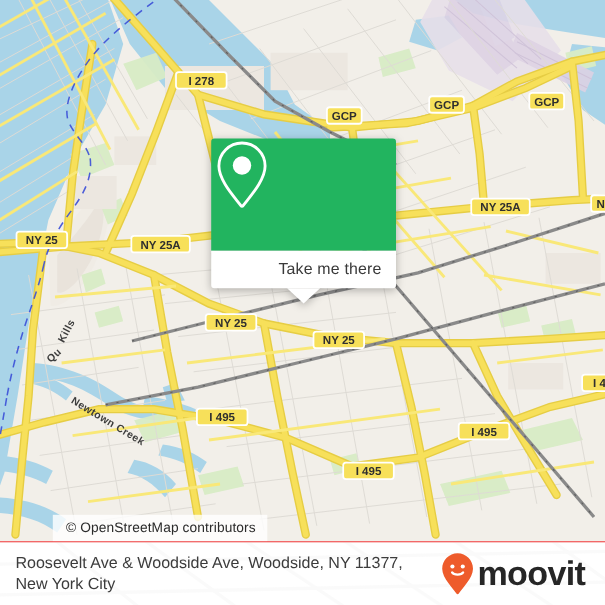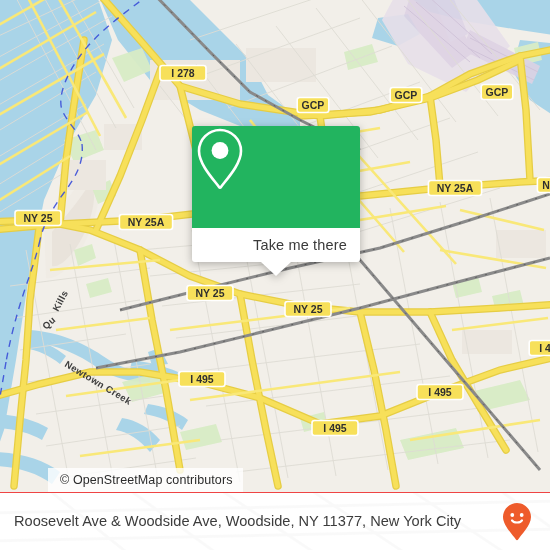--- a/index.html
+++ b/index.html
@@ -446,16 +446,17 @@
       <span>11377, New York City</span>
     </div>
 
     <div id="brand">
       <svg width="30" height="40" viewBox="0 0 30 40">
         <path d="M15 1 C7.3 1 1 7.3 1 15 C1 23.6 11.2 33 13.9 37.6 C14.4 38.4 15.6 38.4 16.1 37.6 C18.8 33 29 23.6 29 15 C29 7.3 22.7 1 15 1 Z" fill="#ee5b2b"></path>
         <circle cx="10.3" cy="13" r="1.9" fill="#ffffff"></circle>
         <circle cx="19.7" cy="13" r="1.9" fill="#ffffff"></circle>
         <path d="M10 18.4 C11.6 21.1 18.4 21.1 20 18.4" fill="none" stroke="#ffffff" stroke-width="2.1" stroke-linecap="round"></path>
       </svg>
+      <span id="brand-word" style="color: rgb(38, 38, 38);">moovit</span>
     </div>
   </div>
 
 </div>
 
 </body></html>

